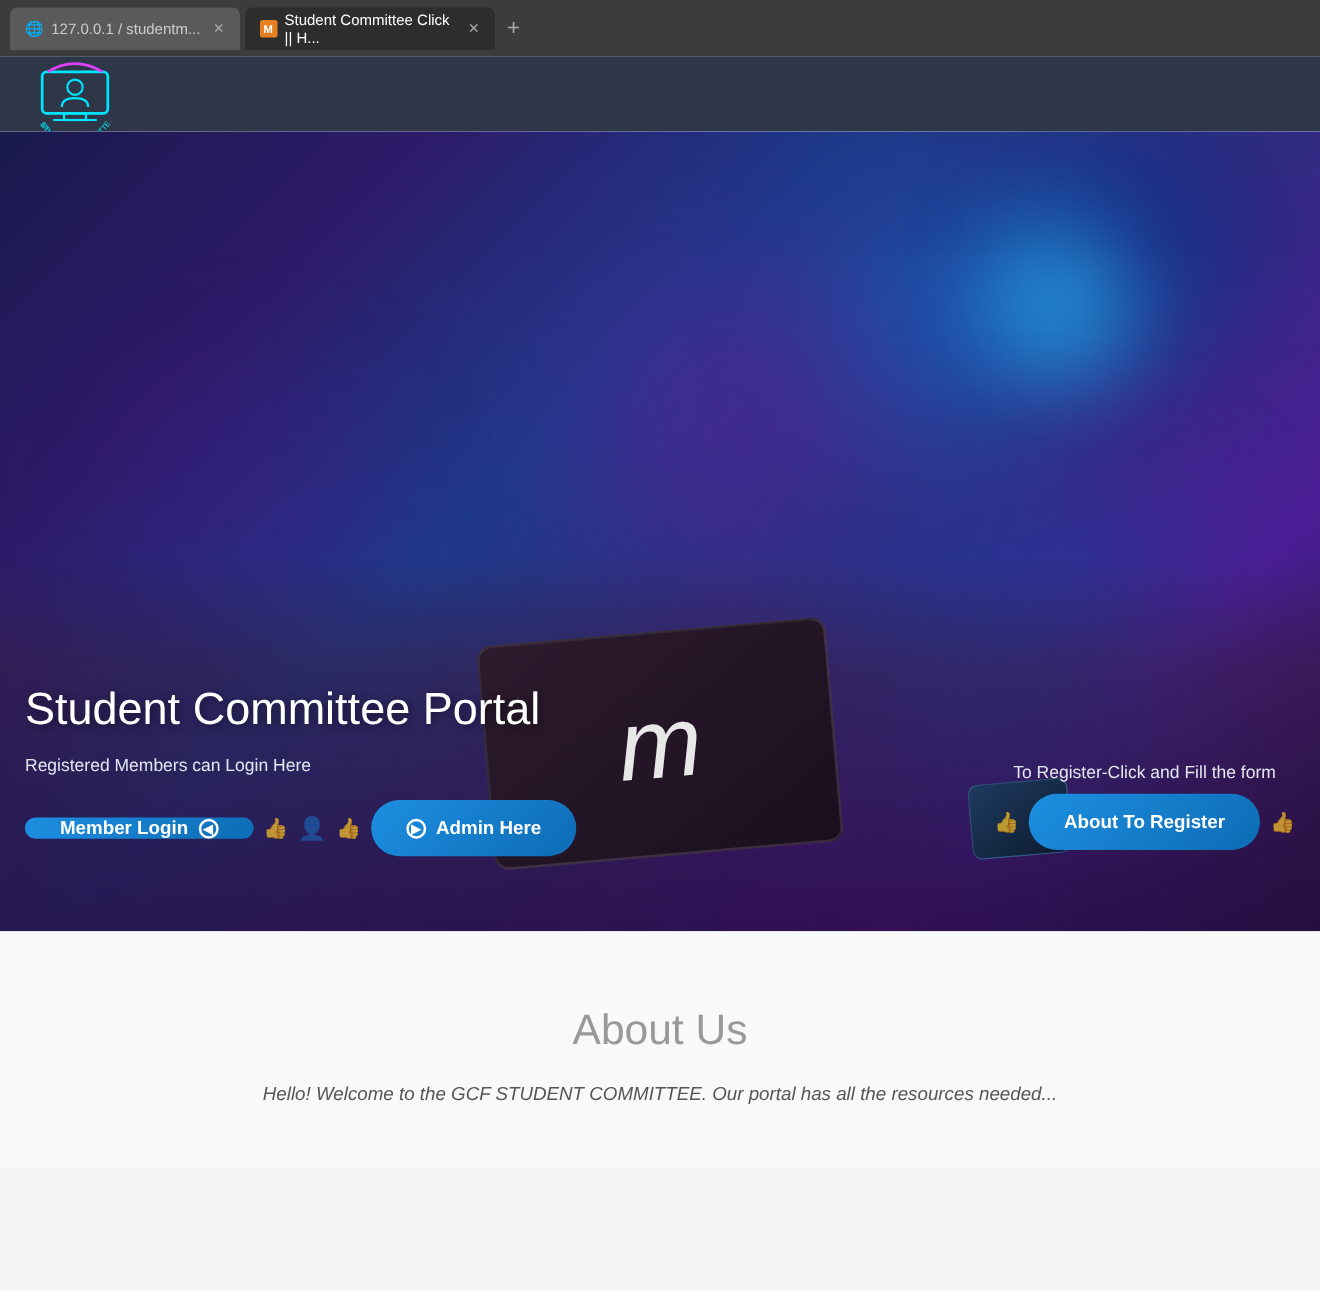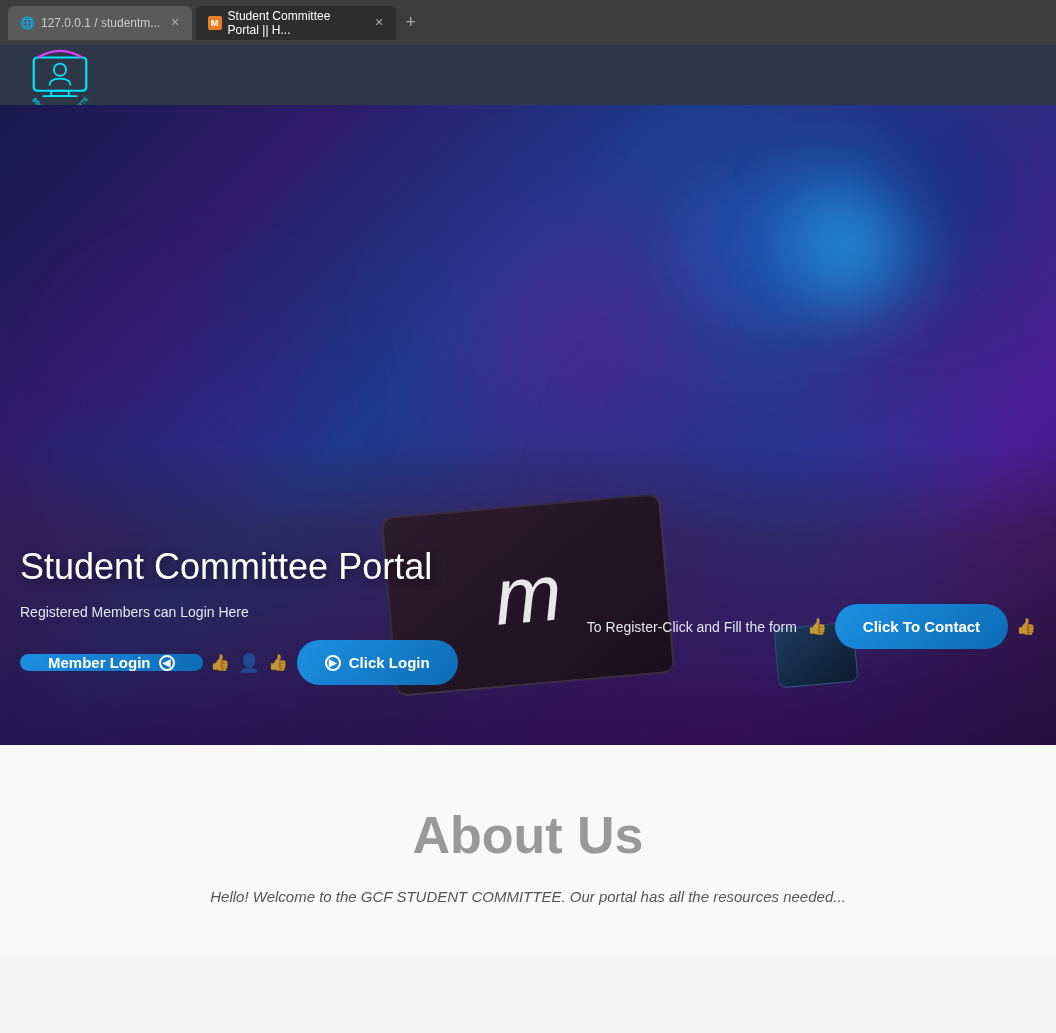--- a/index.html
+++ b/index.html
@@ -249,21 +249,21 @@
       opacity: 0.7;
     }
     .btn-group {
       display: flex;
       align-items: center;
       gap: 8px;
     }
     .register-section {
       margin-left: auto;
       display: flex;
-      flex-direction: row;
+      flex-direction: column;
       align-items: center;
       gap: 10px;
     }
     .register-subtitle {
       color: #e2e8f0;
       font-size: 14px;
     }
     .btn-register {
       background: linear-gradient(135deg, #1d8fe1, #0d6cb5);
       color: white;
@@ -278,23 +278,23 @@
       font-weight: 600;
     }
 
     
     .about-section {
       background: #f9f9f9;
       padding: 60px 20px 30px;
       text-align: center;
     }
     .about-title {
-      font-size: 52px;
+      font-size: 34px;
       color: #999;
-      font-weight: 700;
+      font-weight: 400;
       margin-bottom: 20px;
     }
     .about-text {
       color: #555;
       font-size: 15px;
       max-width: 800px;
       margin: 16px auto;
       line-height: 1.6;
       font-style: italic;
     }
@@ -304,21 +304,21 @@
 
 <div class="browser-chrome">
   <div class="tab-bar">
     <div class="tab">
       <span>🌐</span>
       <span>127.0.0.1 / studentm...</span>
       <span class="tab-close">✕</span>
     </div>
     <div class="tab active">
       <span class="tab-icon">M</span>
-      <span>Student Committee Portal || H...</span>
+      <span>Student Committee Click || H...</span>
       <span class="tab-close">✕</span>
     </div>
     <button class="tab-new">+</button>
   </div>
 </div>
 
 <nav class="navbar">
   <div class="nav-logo">
     <div class="logo-icon">
       <svg class="logo-svg" viewBox="0 0 80 80" xmlns="http://www.w3.org/2000/svg">
@@ -363,44 +363,44 @@
     <div class="keyboard-key">
       <span class="keyboard-key-letter">m</span>
     </div>
 
     <div style="position:absolute;bottom:60px;right:200px;width:80px;height:60px;background:linear-gradient(145deg,#1e3a5f,#0d1b2e);border-radius:8px;border:1px solid rgba(100,180,255,0.3);transform:rotate(-5deg);z-index:4;"></div>
   </div>
 
   <div class="hero-content">
     <h1 class="hero-title">Student Committee Portal</h1>
 
-    <div style="display:flex;justify-content:space-between;align-items:flex-start;flex-wrap:wrap;gap:35px;">
+    <div style="display:flex;justify-content:space-between;align-items:center;flex-wrap:wrap;gap:35px;">
       <div>
         <p class="hero-subtitle">Registered Members can Login Here</p>
         <div class="btn-group">
           <button class="btn-member">
             <span>Member Login</span>
             <span class="icon-arrow-left">◀</span>
           </button>
           <span class="icon-thumb">👍</span>
           <span style="font-size:18px;color:rgba(255,255,255,0.5);">👤</span>
           <span class="icon-thumb">👍</span>
           <button class="btn-admin">
             <span class="icon-arrow-right">▶</span>
-            <span>Click Login</span>
+            <span>Admin Here</span>
           </button>
         </div>
       </div>
 
       <div class="register-section">
         <p class="register-subtitle">To Register-Click and Fill the form</p>
         <div style="display:flex;align-items:center;gap:8px;">
           <span class="icon-thumb">👍</span>
           <button class="btn-register">
-            <span>Click To Contact</span>
+            <span>About To Register</span>
           </button>
           <span class="icon-thumb">👍</span>
         </div>
       </div>
     </div>
   </div>
 </section>
 
 <section class="about-section">
   <h2 class="about-title">About Us</h2>

